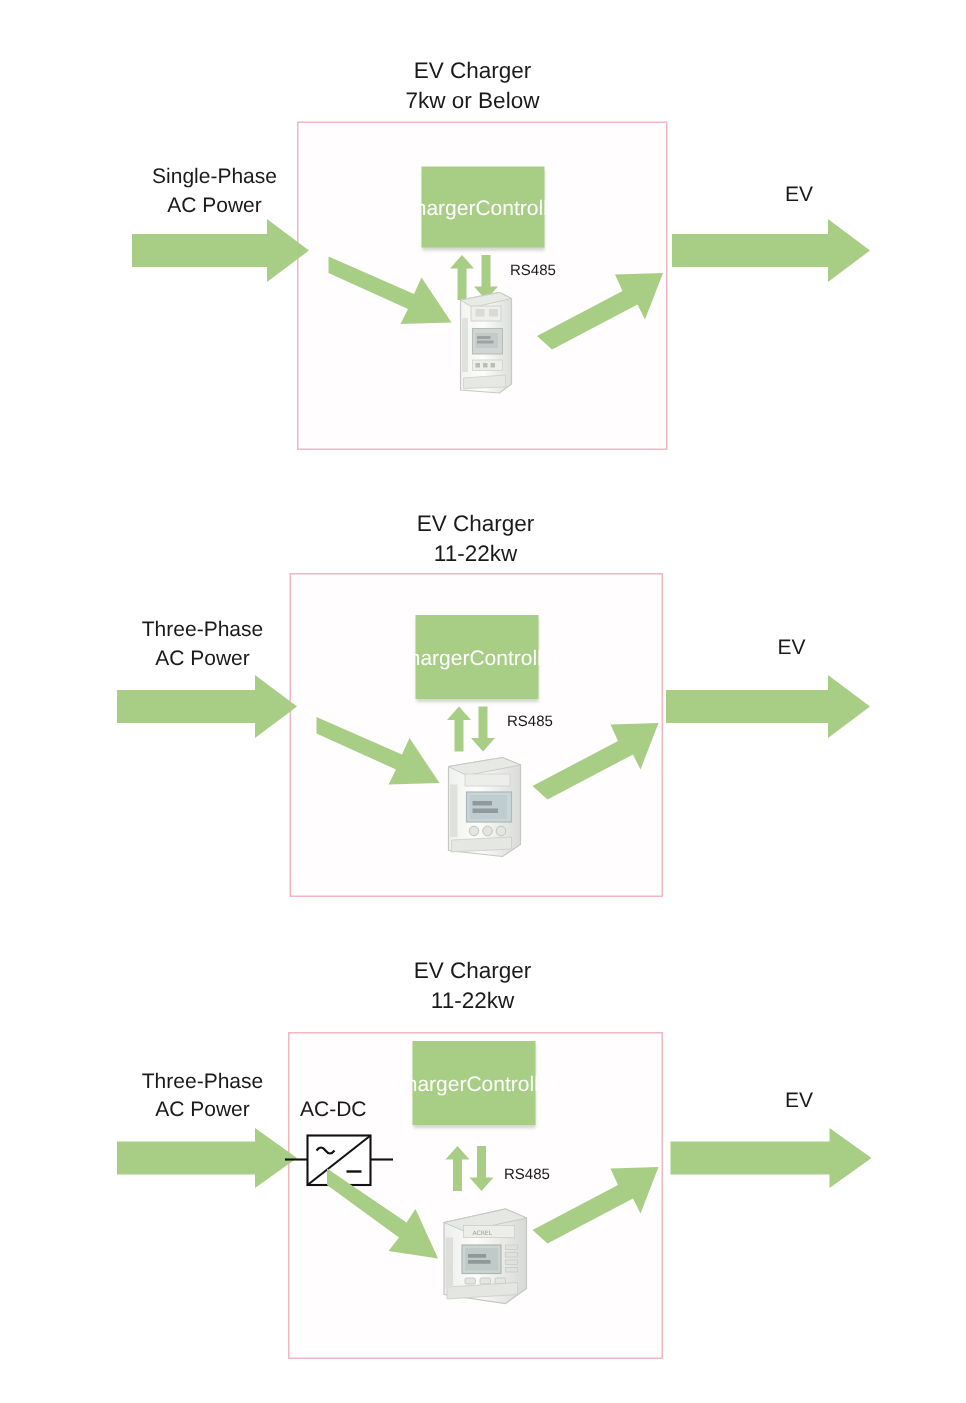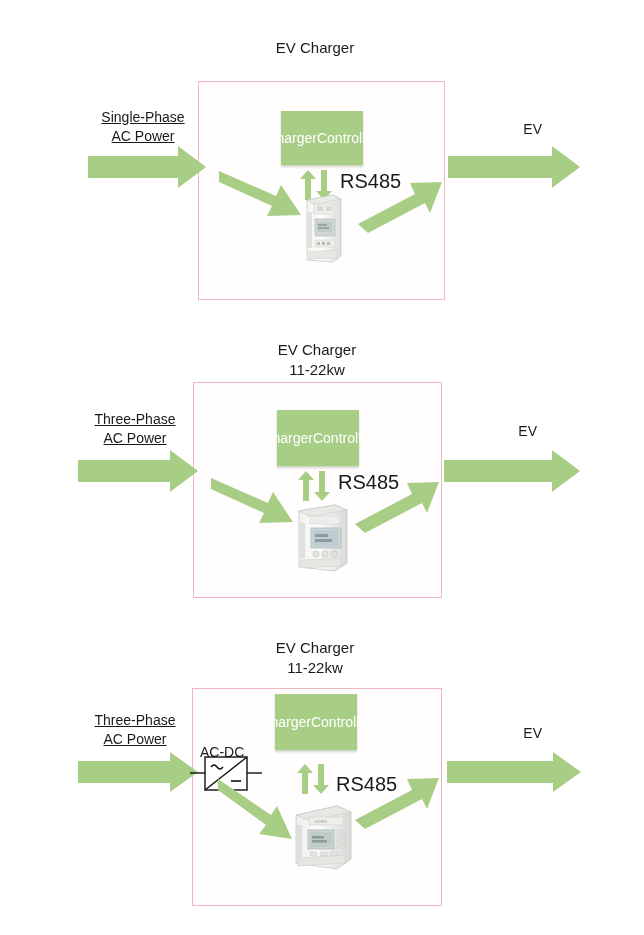--- a/index.html
+++ b/index.html
@@ -34,44 +34,42 @@
     background: #fffdfd;
     box-sizing: border-box;
   }
   .side-label {
     position: absolute;
     width: 170px;
     text-align: center;
     font-size: 14px;
     line-height: 19px;
     color: #1a1a1a;
-    text-decoration: underline;
   }
   .ev-label {
     position: absolute;
     width: 80px;
     text-align: right;
     font-size: 14px;
     line-height: 19px;
     color: #1a1a1a;
   }
   .rs485-label {
     position: absolute;
-    font-size: 20px;
+    font-size: 10px;
     line-height: 18px;
     color: #1a1a1a;
     white-space: nowrap;
   }
   .acdc-label {
     position: absolute;
     font-size: 14px;
     line-height: 18px;
     color: #1a1a1a;
     white-space: nowrap;
-    margin-top: 13px;
   }
   .ctrl-box {
     position: absolute;
     background: #a8ce85;
     color: #ffffff;
     font-size: 14px;
     line-height: 18px;
     text-align: center;
     display: flex;
     flex-direction: row;
@@ -89,20 +87,21 @@
   
   .device { position: absolute; }
 </style>
 </head>
 <body>
 
 <div class="panel">
 
   <div class="panel-title" style="left:185px; top:38px;">
     <div>EV Charger</div>
+    <div>7kw or Below</div>
   </div>
 
   <div class="panel-box" style="left:198px; top:81px; width:247px; height:219px;"></div>
 
   <div class="side-label" style="left:58px; top:108px;">
     <div>Single-Phase</div>
     <div>AC Power</div>
   </div>
 
   <div class="arrow-h" style="left:88px; top:146px;">

